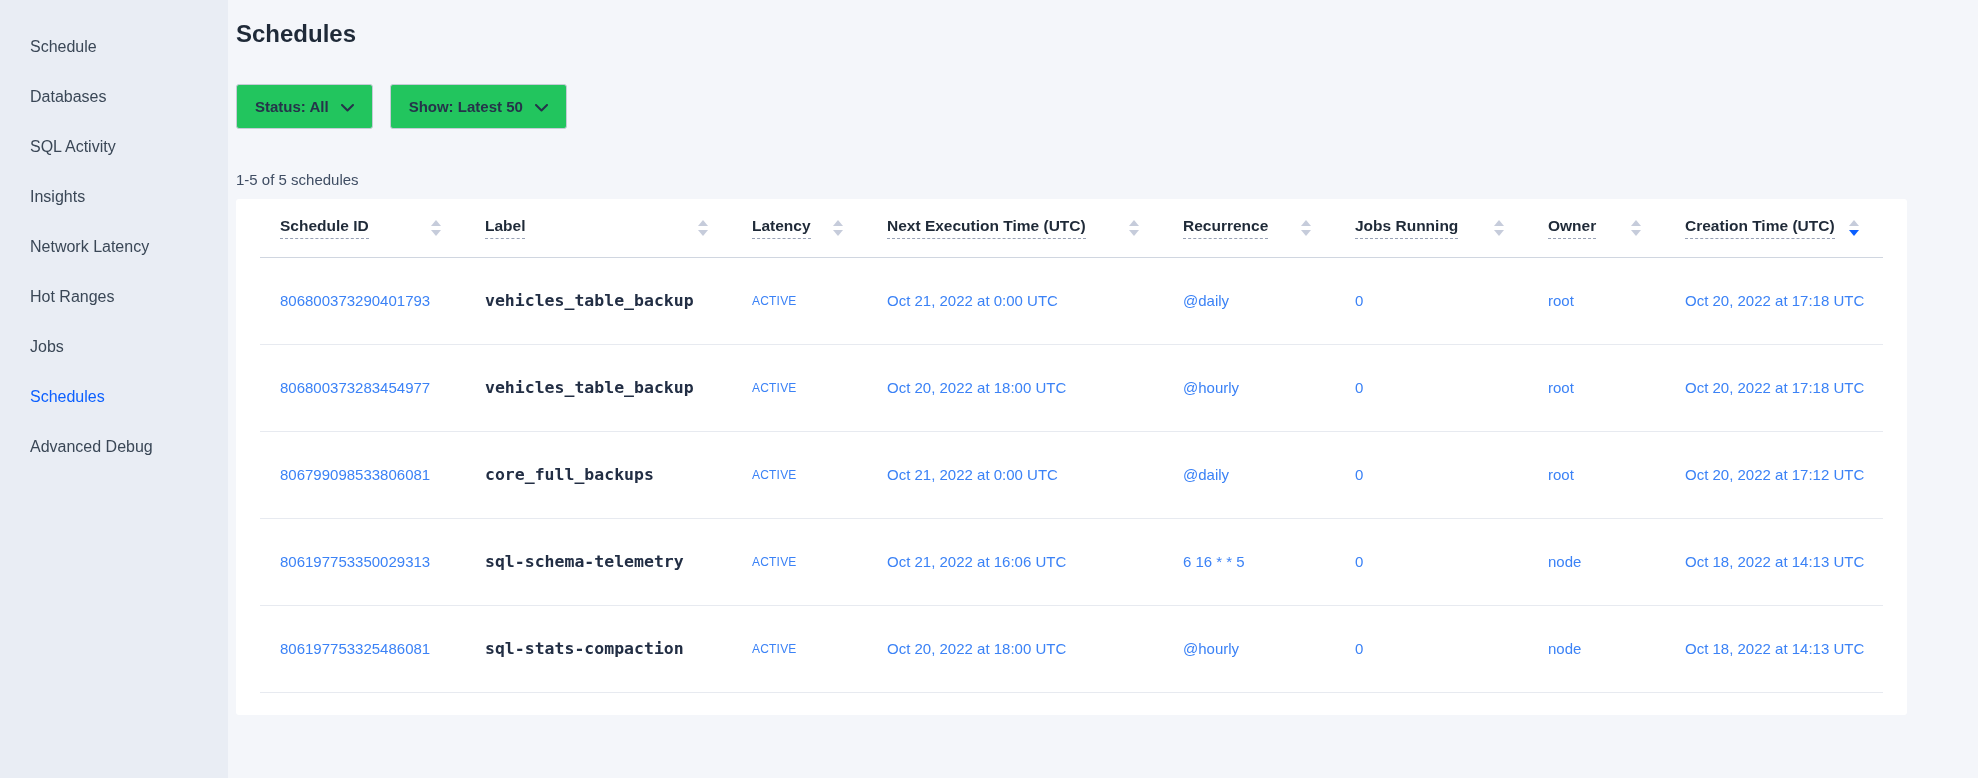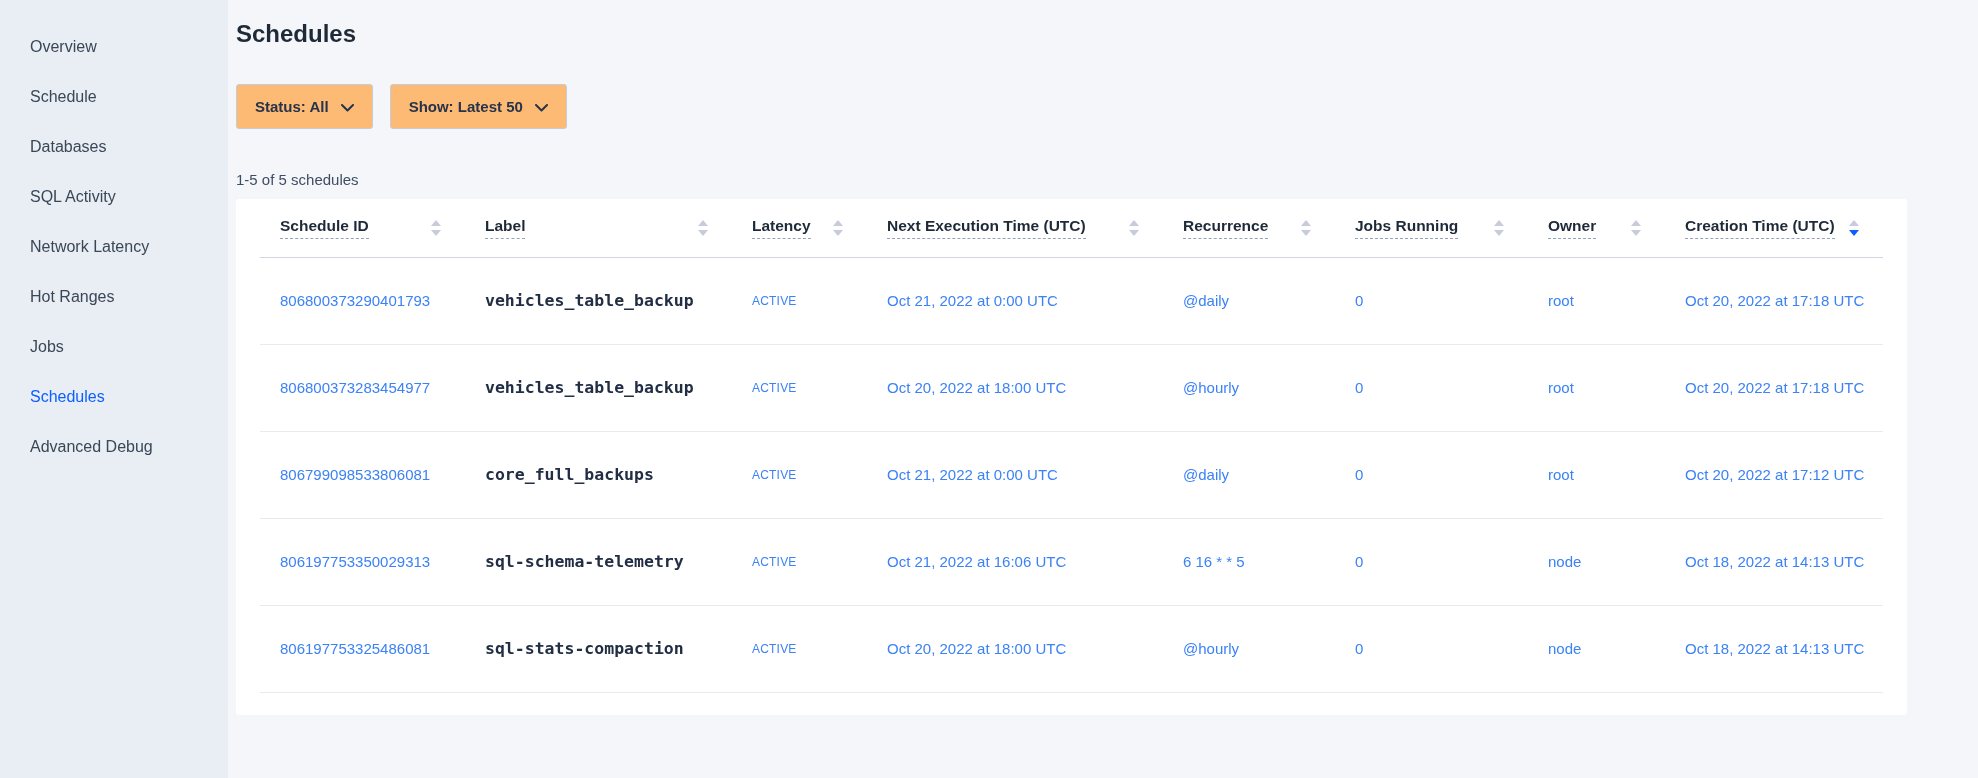--- a/index.html
+++ b/index.html
@@ -34,21 +34,21 @@
   .page-title {
     margin: 0;
     font-size: 24px; line-height: 28px;
     font-weight: 700;
     color: #1f2a38;
   }
   .filters { margin-top: 36px; display: flex; gap: 17px; }
   .filter-btn {
     display: inline-flex; align-items: center; gap: 12px;
     height: 45px; padding: 0 18px;
-    background: #fdba74;
+    background: #22c55e;
     border: 1px solid #c5ccd6;
     border-radius: 3px;
     font-family: inherit;
     font-size: 15px; font-weight: 700;
     color: #26334a;
     cursor: pointer;
   }
   .chevron { display: inline-block; margin-top: 2px; }
   .results-count { margin-top: 42px; font-size: 15px; line-height: 17px; color: #3f4d63; }
   
@@ -96,24 +96,24 @@
     color: #222e44;
   }
   td.col-status { font-size: 12px; letter-spacing: 0.2px; }
   td.col-schedule_id { font-size: 15px; }
 </style>
 </head>
 <body>
 
 <aside class="sidebar">
   <ul class="nav-list">
-      <li class="nav-item">Overview</li>
       <li class="nav-item">Schedule</li>
       <li class="nav-item">Databases</li>
       <li class="nav-item">SQL Activity</li>
+      <li class="nav-item">Insights</li>
       <li class="nav-item">Network Latency</li>
       <li class="nav-item">Hot Ranges</li>
       <li class="nav-item">Jobs</li>
       <li class="nav-item active">Schedules</li>
       <li class="nav-item">Advanced Debug</li>
     </ul>
 </aside>
 
 <main class="main">
   <h1 class="page-title">Schedules</h1>

